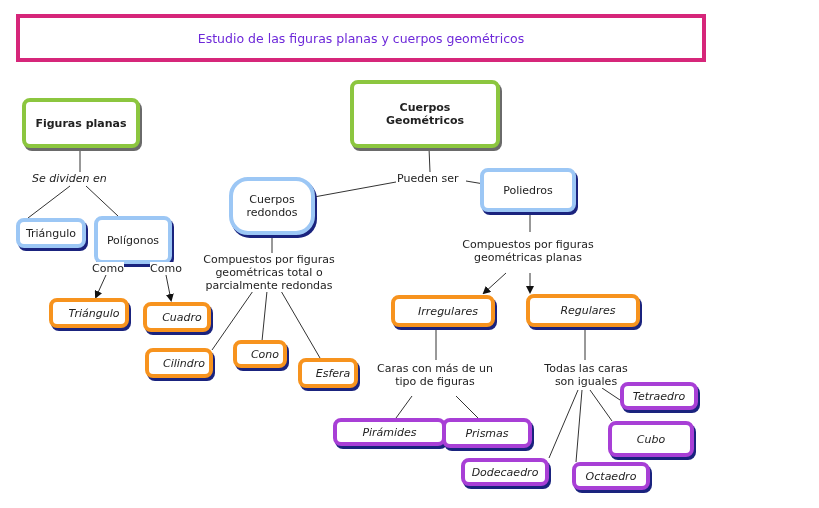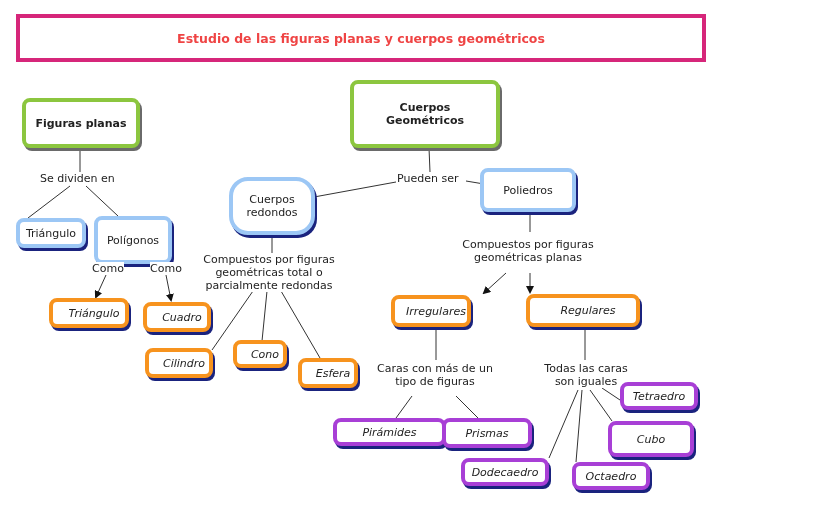--- a/index.html
+++ b/index.html
@@ -1,21 +1,21 @@
 <!DOCTYPE html>
 <html><head>
 <meta charset="utf-8">
 <style>
   html, body { margin:0; padding:0; background:#ffffff; }
   body { width:819px; height:508px; position:relative; overflow:hidden;
          font-family:"DejaVu Sans", "Liberation Sans", sans-serif; color:#222; }
   .title-box { position:absolute; left:16px; top:14px; width:690px; height:48px;
     border:4px solid #d6267a; box-sizing:border-box; background:#fff;
     display:flex; align-items:center; justify-content:center; }
-  .title-box span { font-weight:bold; font-size:12.5px; color:#ef4444; }
+  .title-box span { font-weight:normal; font-size:12.5px; color:#6d28d9; }
   svg.lines { position:absolute; left:0; top:0; width:819px; height:508px; }
   .node { position:absolute; box-sizing:border-box; background:#fff;
     display:flex; align-items:center; justify-content:center; text-align:center;
     border-radius:8px; font-size:11px; line-height:13px; }
   .green { border:4px solid #8cc63f; box-shadow:2px 3px 0 #6a6a6a; font-weight:bold; }
   .blue { border:4px solid #9cc7f5; box-shadow:2px 3px 0 #1a237e; }
   .orange { border:4px solid #f7931e; box-shadow:2px 3px 0 #1a237e; font-style:italic;padding-left:10px; }
   .purple { border:4px solid #a83fd6; box-shadow:2px 3px 0 #1a237e; font-style:italic; }
   .label { position:absolute; font-size:11px; line-height:13px; text-align:center;
     background:#fff; white-space:nowrap; }
@@ -64,21 +64,21 @@
   </g>
 </svg>
 
 <div class="node green" style="left:22px;top:98px;width:118px;height:50px;">
   <span>Figuras planas</span>
 </div>
 <div class="node green" style="left:350px;top:80px;width:150px;height:68px;">
   <span style="width:80px;">Cuerpos Geométricos</span>
 </div>
 
-<div class="label" style="left:40px;top:172px;">Se dividen en</div>
+<div class="label" style="left:32px;top:172px;font-style:italic;">Se dividen en</div>
 <div class="node blue" style="left:16px;top:218px;width:70px;height:30px;">
   <span>Triángulo</span>
 </div>
 <div class="node blue" style="left:94px;top:216px;width:78px;height:48px;">
   <span>Polígonos</span>
 </div>
 <div class="label" style="left:92px;top:262px;">Como</div>
 <div class="label" style="left:150px;top:262px;">Como</div>
 <div class="node orange" style="left:49px;top:298px;width:80px;height:30px;">
   <span>Triángulo</span>
@@ -100,21 +100,21 @@
   <span>Cilindro</span>
 </div>
 <div class="node orange" style="left:233px;top:340px;width:54px;height:28px;">
   <span>Cono</span>
 </div>
 <div class="node orange" style="left:298px;top:358px;width:60px;height:30px;">
   <span>Esfera</span>
 </div>
 
 <div class="label" style="left:458px;top:238px;width:140px;white-space:normal;">Compuestos por figuras geométricas planas</div>
-<div class="node orange" style="left:391px;top:295px;width:80px;height:32px;">
+<div class="node orange" style="left:391px;top:295px;width:104px;height:32px;">
   <span>Irregulares</span>
 </div>
 <div class="node orange" style="left:526px;top:294px;width:114px;height:33px;">
   <span>Regulares</span>
 </div>
 
 <div class="label" style="left:370px;top:362px;width:130px;white-space:normal;">Caras con más de un tipo de figuras</div>
 <div class="label" style="left:538px;top:362px;width:96px;white-space:normal;">Todas las caras son iguales</div>
 
 <div class="node purple" style="left:333px;top:418px;width:113px;height:28px;">

